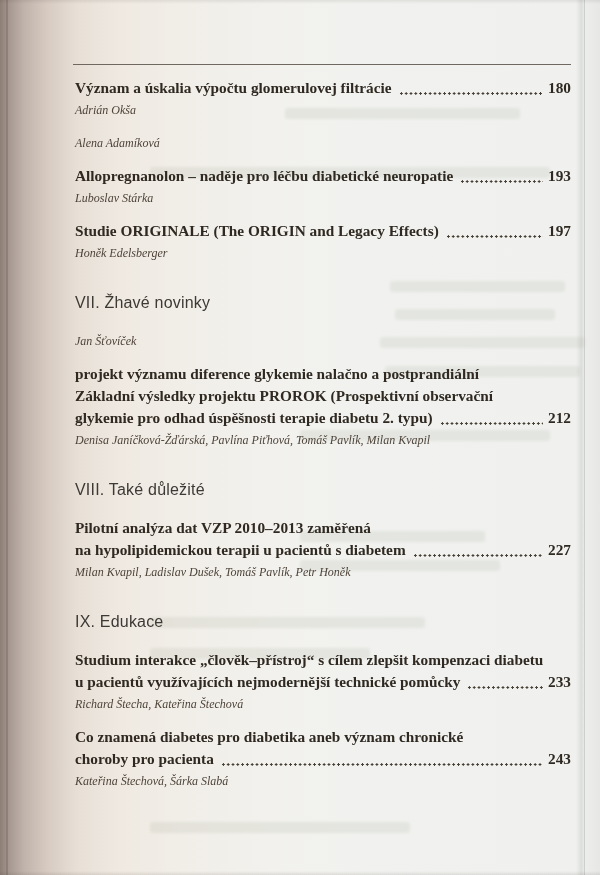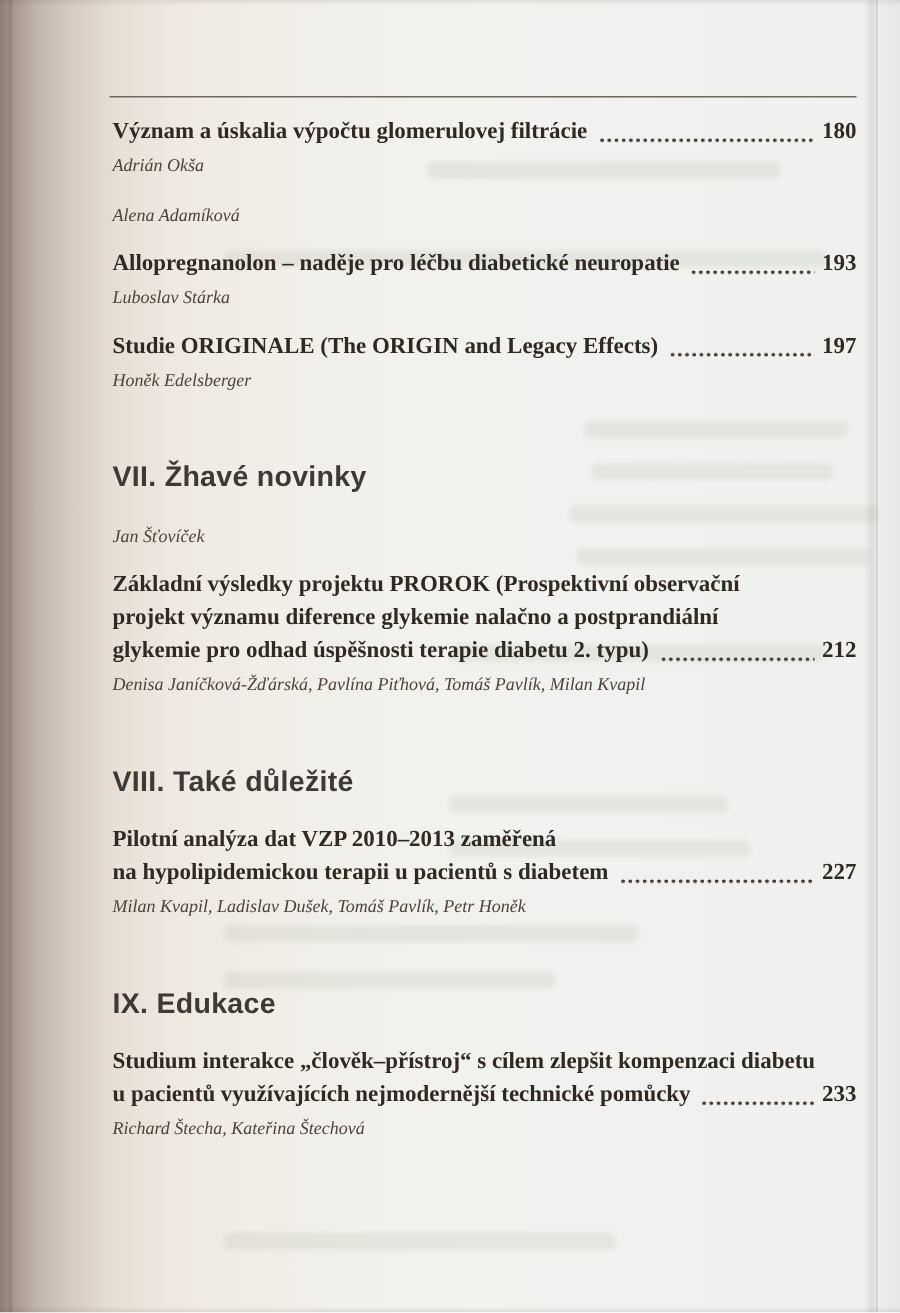--- a/index.html
+++ b/index.html
@@ -33,22 +33,22 @@
   .lastline{display:flex;align-items:baseline;line-height:22px;}
   .lastline .tline{flex:0 0 auto;}
   .leader{flex:1 1 auto;min-width:22px;height:3px;align-self:flex-end;
     margin:0 5px 4px 7px;
     background-image:radial-gradient(circle, #463f34 1.05px, rgba(0,0,0,0) 1.35px);
     background-size:4.8px 3px;background-position:left center;background-repeat:repeat-x;}
   .pg{flex:0 0 auto;font-weight:700;font-size:15.3px;color:#2f2921;font-family:Liberation Serif, serif;}
   .authors{font-style:italic;font-size:12px;line-height:22px;color:#4d4339;white-space:nowrap;}
   .section-heading{
     font-family:"Liberation Sans","DejaVu Sans",sans-serif;
-    font-weight:700;font-size:19px;line-height:22px;color:#3d3935;
-    letter-spacing:0.2px;margin:44px 0 16px 0;white-space:nowrap;}
+    font-weight:400;font-size:16px;line-height:22px;color:#3d3935;
+    letter-spacing:0.2px;margin:28px 0 16px 0;white-space:nowrap;}
 </style>
 </head>
 <body>
 
 <div class="page">
 
   <div class="spine-line"></div>
   <div class="page-edge-line"></div>
 
   <div class="ghosts">
@@ -100,22 +100,22 @@
       <div class="authors">Honěk Edelsberger</div>
     </div>
 
     <div class="section-heading">VII. Žhavé novinky</div>
 
     <div class="entry">
       <div class="authors">Jan Šťovíček</div>
     </div>
 
     <div class="entry">
+      <div class="tline">projekt významu diference glykemie nalačno a postprandiální</div>
       <div class="tline">Základní výsledky projektu PROROK (Prospektivní observační</div>
-      <div class="tline">projekt významu diference glykemie nalačno a postprandiální</div>
       <div class="lastline">
         <span class="tline">glykemie pro odhad úspěšnosti terapie diabetu 2. typu)</span>
         <span class="leader"></span>
         <span class="pg">212</span>
       </div>
       <div class="authors">Denisa Janíčková-Žďárská, Pavlína Piťhová, Tomáš Pavlík, Milan Kvapil</div>
     </div>
 
     <div class="section-heading">VIII. Také důležité</div>
 
@@ -134,15 +134,24 @@
     <div class="entry">
       <div class="tline">Studium interakce „člověk–přístroj“ s cílem zlepšit kompenzaci diabetu</div>
       <div class="lastline">
         <span class="tline">u pacientů využívajících nejmodernější technické pomůcky</span>
         <span class="leader"></span>
         <span class="pg">233</span>
       </div>
       <div class="authors">Richard Štecha, Kateřina Štechová</div>
     </div>
 
+    <div class="entry">
+      <div class="tline">Co znamená diabetes pro diabetika aneb význam chronické</div>
+      <div class="lastline">
+        <span class="tline">choroby pro pacienta</span>
+        <span class="leader"></span>
+        <span class="pg">243</span>
+      </div>
+      <div class="authors">Kateřina Štechová, Šárka Slabá</div>
+    </div>
 
   </div>
 </div>
 
 </body></html>

